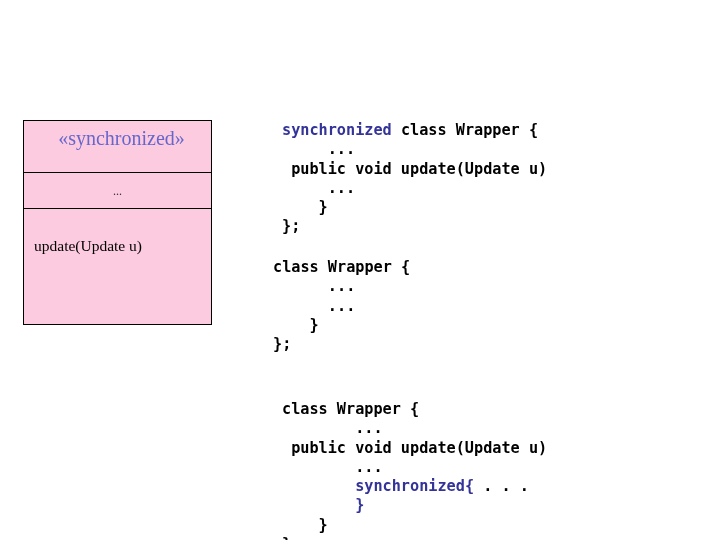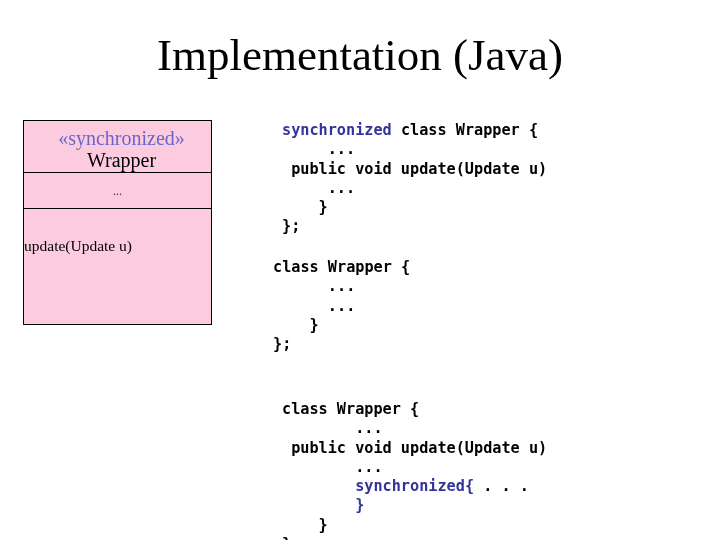--- a/index.html
+++ b/index.html
@@ -53,21 +53,21 @@
     font-size:12px;
     color:#333;
     line-height:12px;
     padding-top:12px;
     box-sizing:border-box;
   }
   .uml-ops{
     height:135px;
     border-top:1px solid #000;
     box-sizing:border-box;
-    padding:28px 0 0 0;
+    padding:28px 0 0 10px;
     font-size:15.5px;
     color:#000;
   }
   
   .code{
     position:absolute;
     margin:16px;
     font-family:"DejaVu Sans Mono", monospace;
     font-weight:bold;
     font-size:15.2px;
@@ -78,26 +78,24 @@
   .code .kw{color:var(--kw,#333399);}
   #code-0{left:266px;top:105px;}
   #code-1{left:257px;top:242px;}
   #code-2{left:266px;top:384px;}
 </style>
 </head>
 <body>
 
 <div class="slide">
 
-  <div class="title">Implementation (Java)</div>
 
   <div class="uml-box">
     <div class="uml-header">
       <div class="uml-stereotype">«synchronized»</div>
-      <div class="uml-classname">Wrapper</div>
     </div>
     <div class="uml-attrs">...</div>
     <div class="uml-ops">
       <span>update(Update u)</span>
     </div>
   </div>
 
   <pre class="code" id="code-0"><div><span class="kw">synchronized</span><span> class Wrapper {</span></div><div><span>     ...</span></div><div><span> public void update(Update u)</span></div><div><span>     ...</span></div><div><span>    }</span></div><div><span>};</span></div></pre>
   <pre class="code" id="code-1"><div><span>class Wrapper {</span></div><div><span>      ...</span></div><div><span>      ...</span></div><div><span>    }</span></div><div><span>};</span></div></pre>
   <pre class="code" id="code-2"><div><span>class Wrapper {</span></div><div><span>        ...</span></div><div><span> public void update(Update u)</span></div><div><span>        ...</span></div><div><span>        </span><span class="kw">synchronized{</span><span> . . .</span></div><div><span>        </span><span class="kw">}</span></div><div><span>    }</span></div><div><span>};</span></div></pre>

